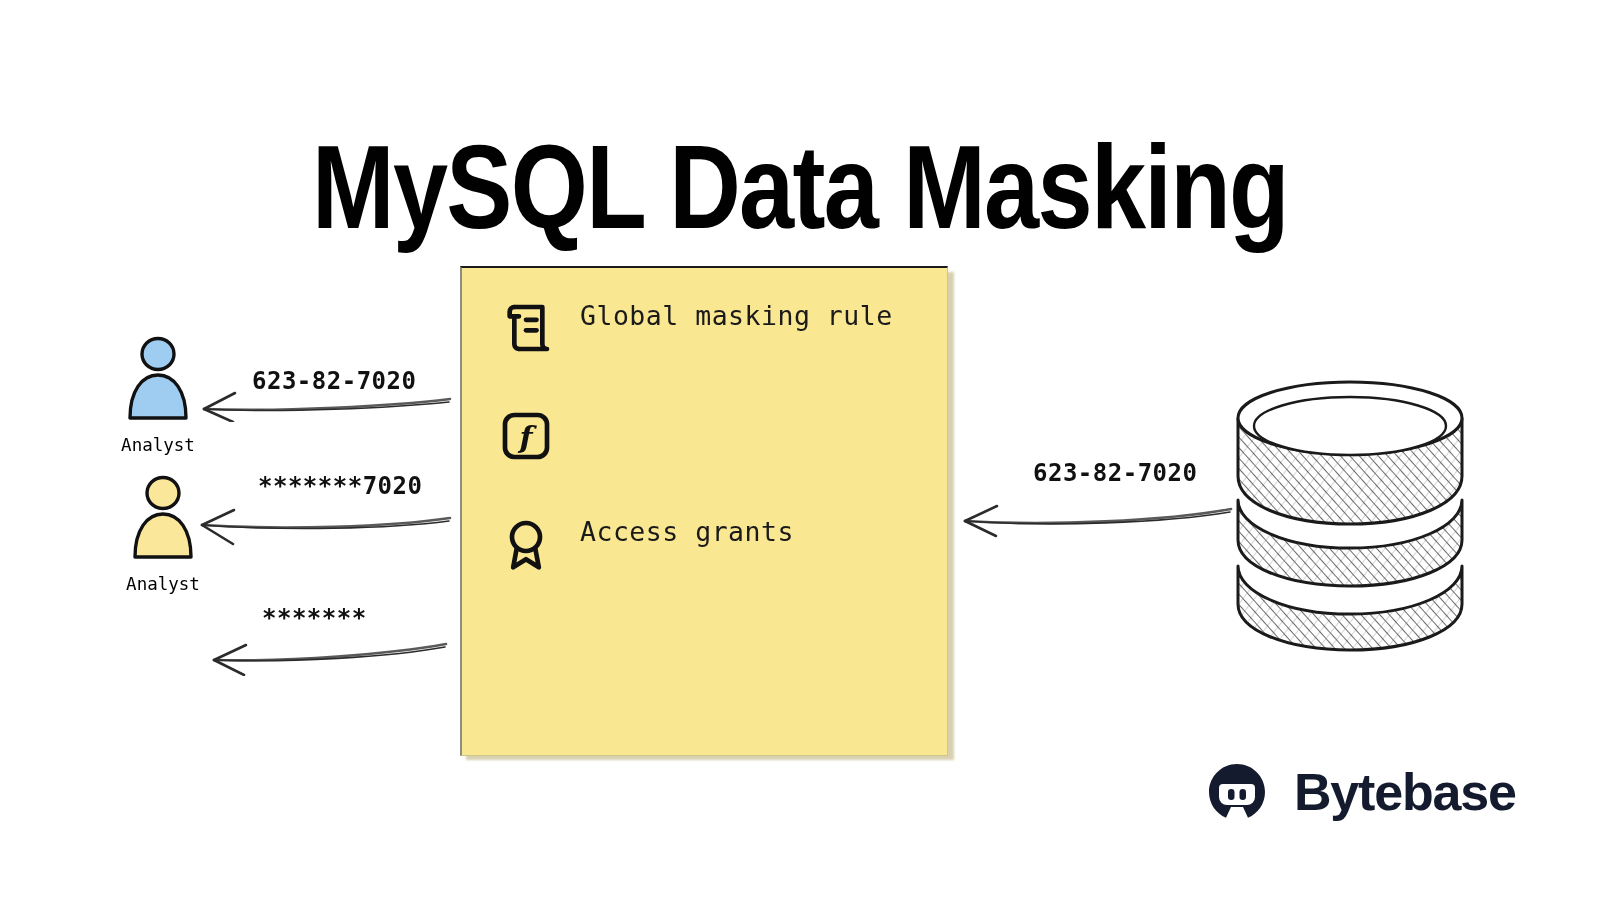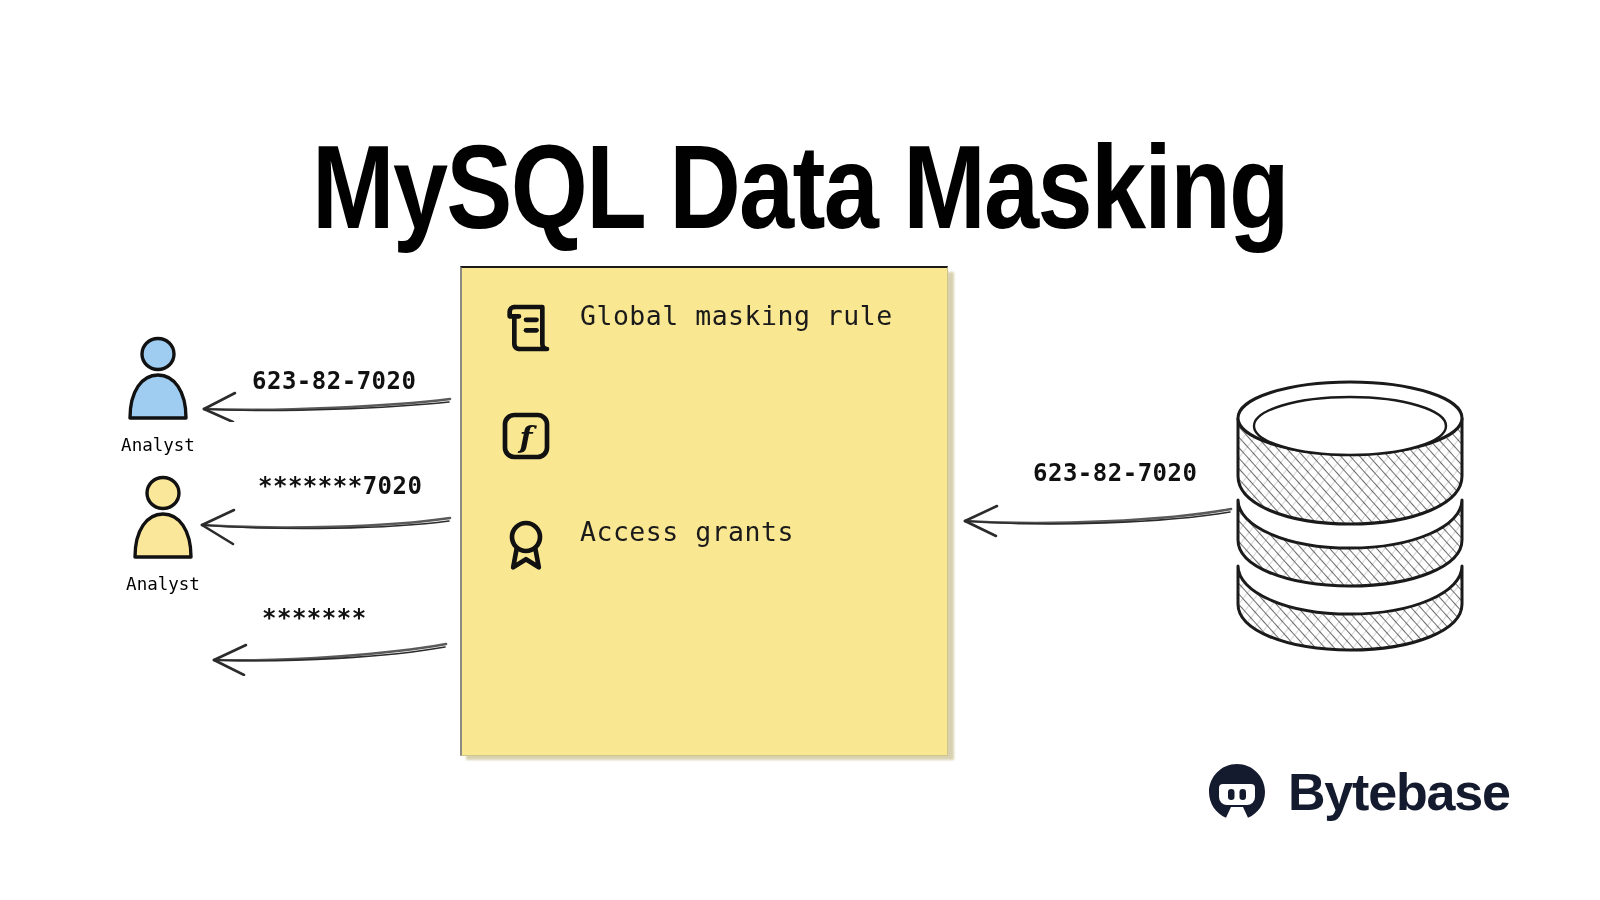--- a/index.html
+++ b/index.html
@@ -136,21 +136,21 @@
     height: 280px;
   }
 
   
   .logo {
     position: absolute;
     left: 1207px;
     top: 762px;
     display: flex;
     align-items: center;
-    gap: 21px;
+    gap: 27px;
   }
   .logo .mark { width: 60px; height: 60px; display: block; }
   .logo .word {
     font-family: "Liberation Sans", "DejaVu Sans", sans-serif;
     font-weight: 700;
     font-size: 52px;
     letter-spacing: -1.2px;
     color: #151b2e;
     line-height: 1;
   }

